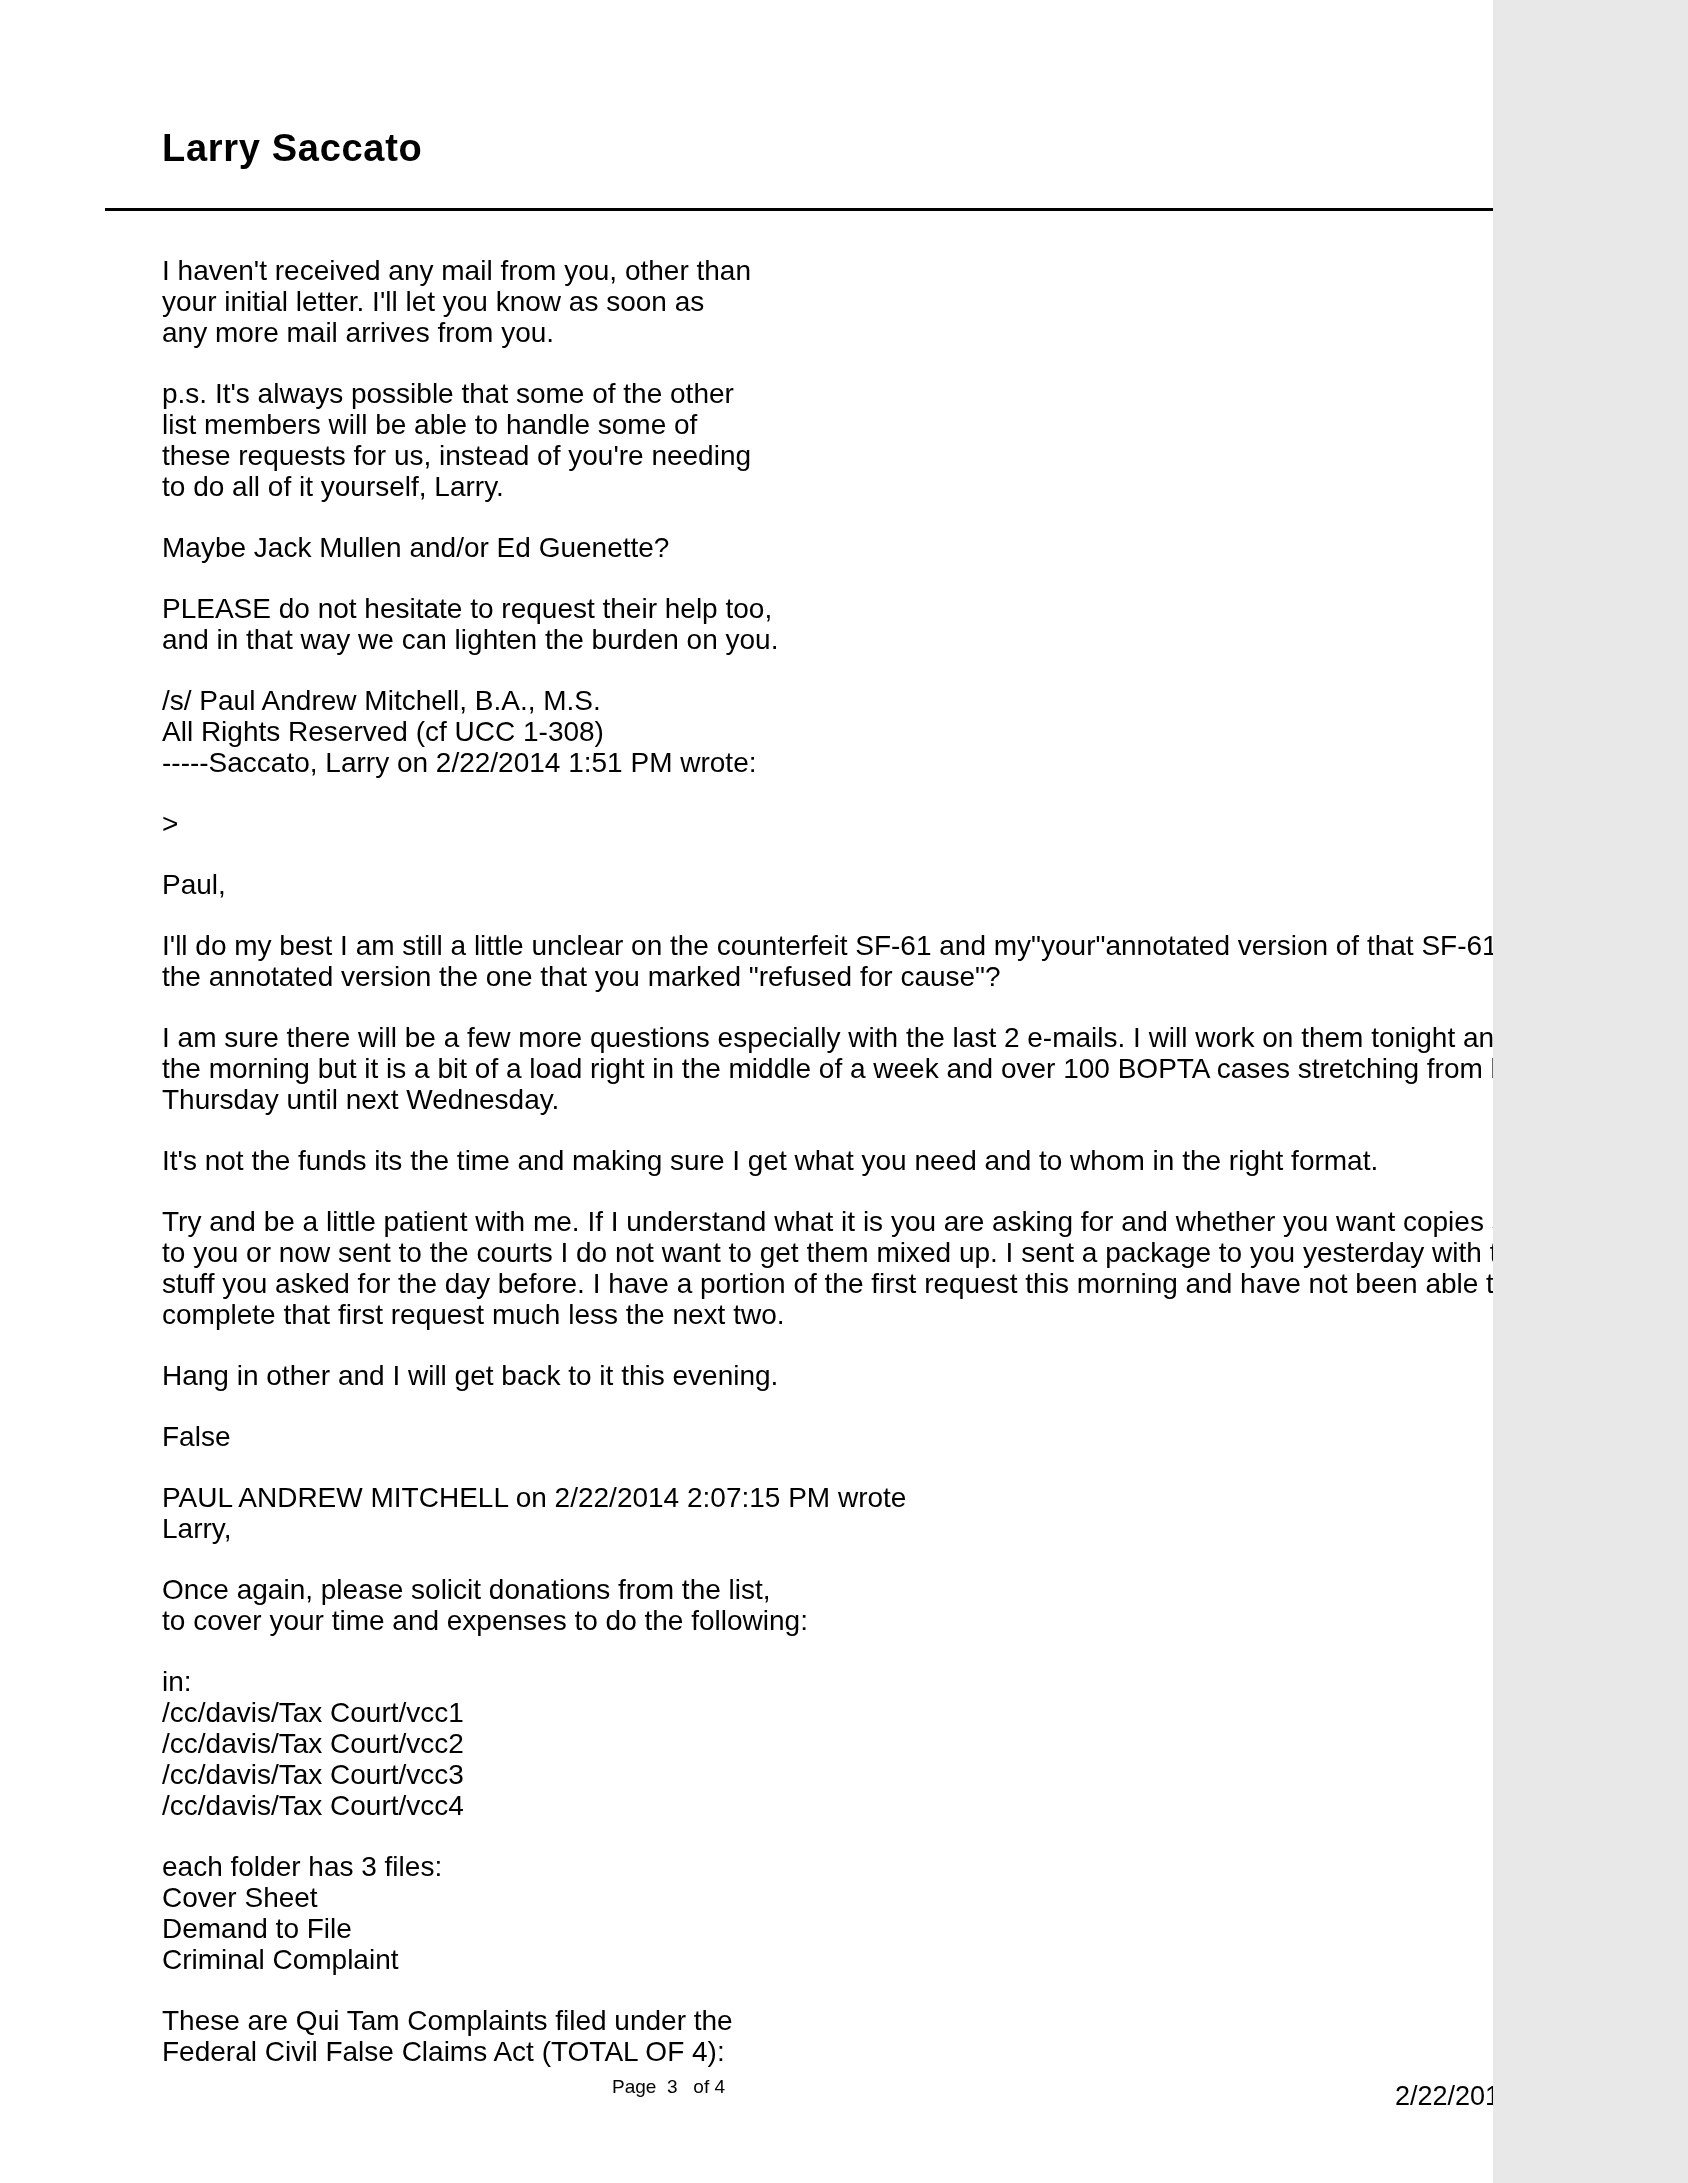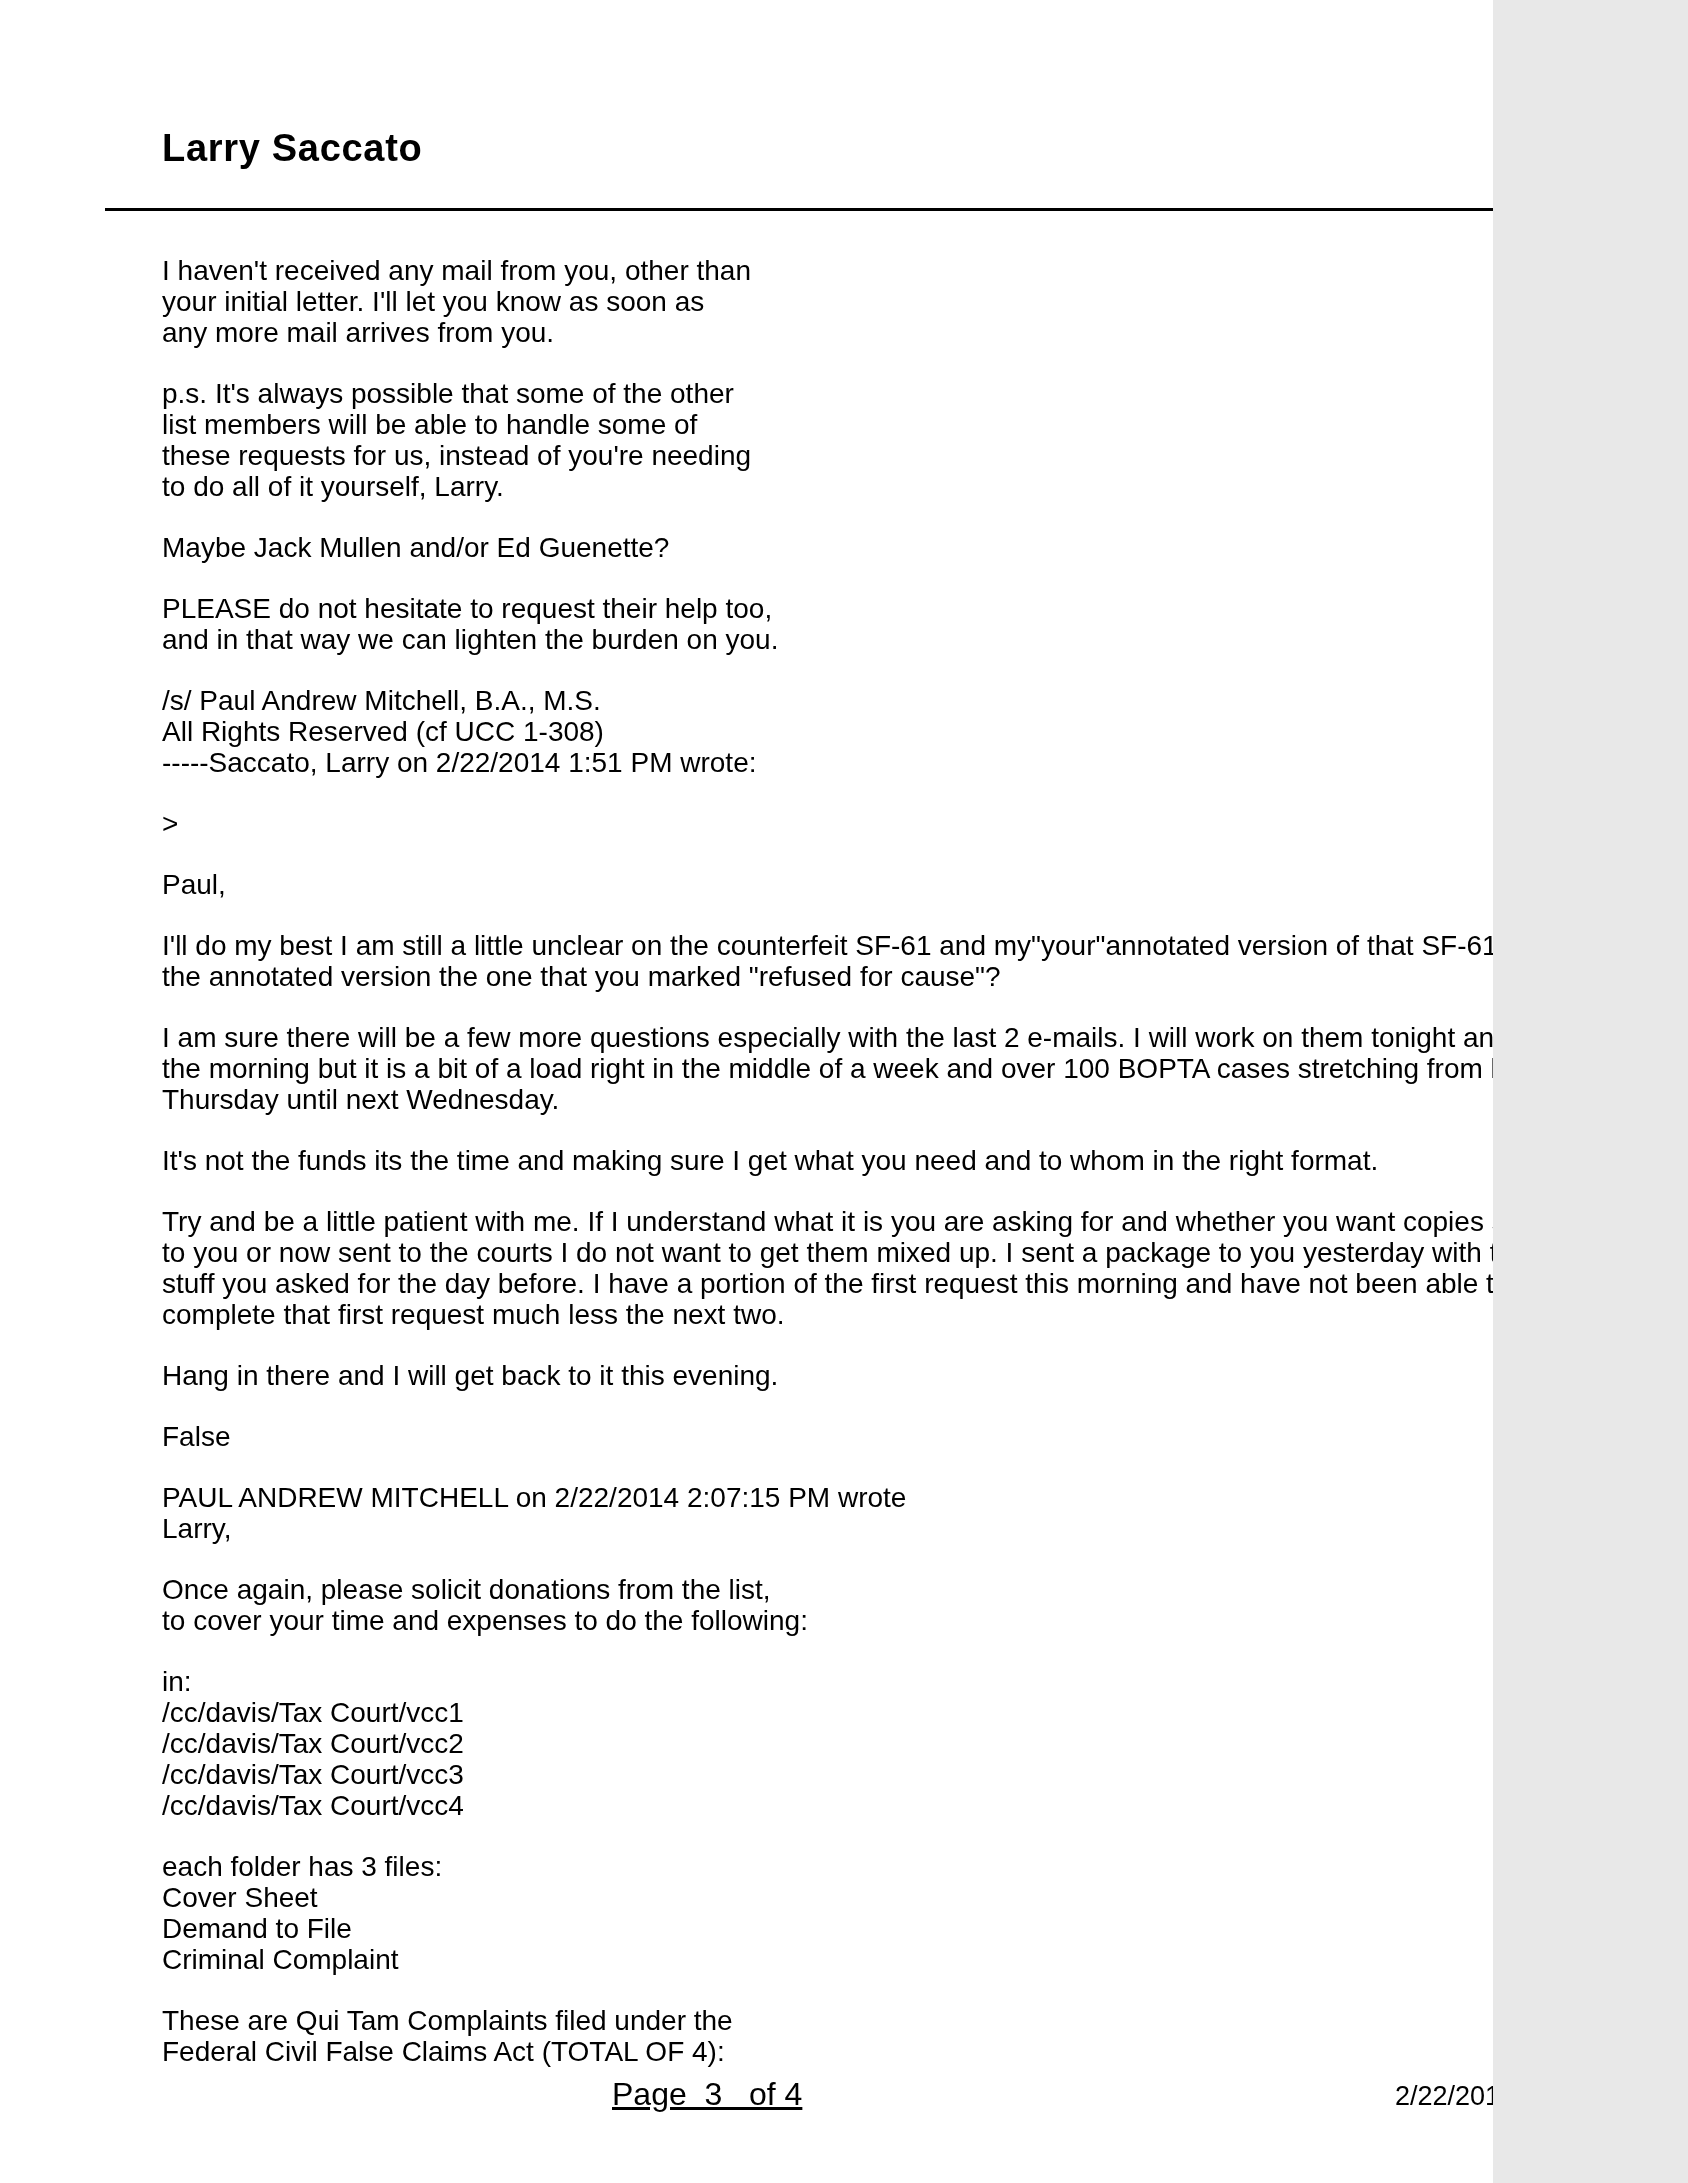--- a/index.html
+++ b/index.html
@@ -42,23 +42,22 @@
     line-height: 31px;
   }
   .para {
     margin: 0 0 30px 0;
     white-space: pre-line;
   }
   .footer-page {
     position: absolute;
     left: 612px;
     top: 2076px;
-    font-size: 32px;
+    font-size: 19px;
     white-space: pre;
-    text-decoration: underline;
   }
   .footer-date {
     position: absolute;
     left: 1395px;
     top: 2081px;
     font-size: 27px;
     white-space: pre;
   }
 </style>
 </head>
@@ -89,21 +88,21 @@
     <div class="para">I'll do my best I am still a little unclear on the counterfeit SF-61 and my"your"annotated version of that SF-61. Is
 the annotated version the one that you marked "refused for cause"?</div>
     <div class="para">I am sure there will be a few more questions especially with the last 2 e-mails. I will work on them tonight and in
 the morning but it is a bit of a load right in the middle of a week and over 100 BOPTA cases stretching from last
 Thursday until next Wednesday.</div>
     <div class="para">It's not the funds its the time and making sure I get what you need and to whom in the right format.</div>
     <div class="para">Try and be a little patient with me. If I understand what it is you are asking for and whether you want copies sent
 to you or now sent to the courts I do not want to get them mixed up. I sent a package to you yesterday with the
 stuff you asked for the day before. I have a portion of the first request this morning and have not been able to
 complete that first request much less the next two.</div>
-    <div class="para">Hang in there and I will get back to it this evening.</div>
+    <div class="para">Hang in other and I will get back to it this evening.</div>
     <div class="para">False</div>
     <div class="para">PAUL ANDREW MITCHELL on 2/22/2014 2:07:15 PM wrote
 Larry,</div>
     <div class="para">Once again, please solicit donations from the list,
 to cover your time and expenses to do the following:</div>
     <div class="para">in:
 /cc/davis/Tax Court/vcc1
 /cc/davis/Tax Court/vcc2
 /cc/davis/Tax Court/vcc3
 /cc/davis/Tax Court/vcc4</div>

